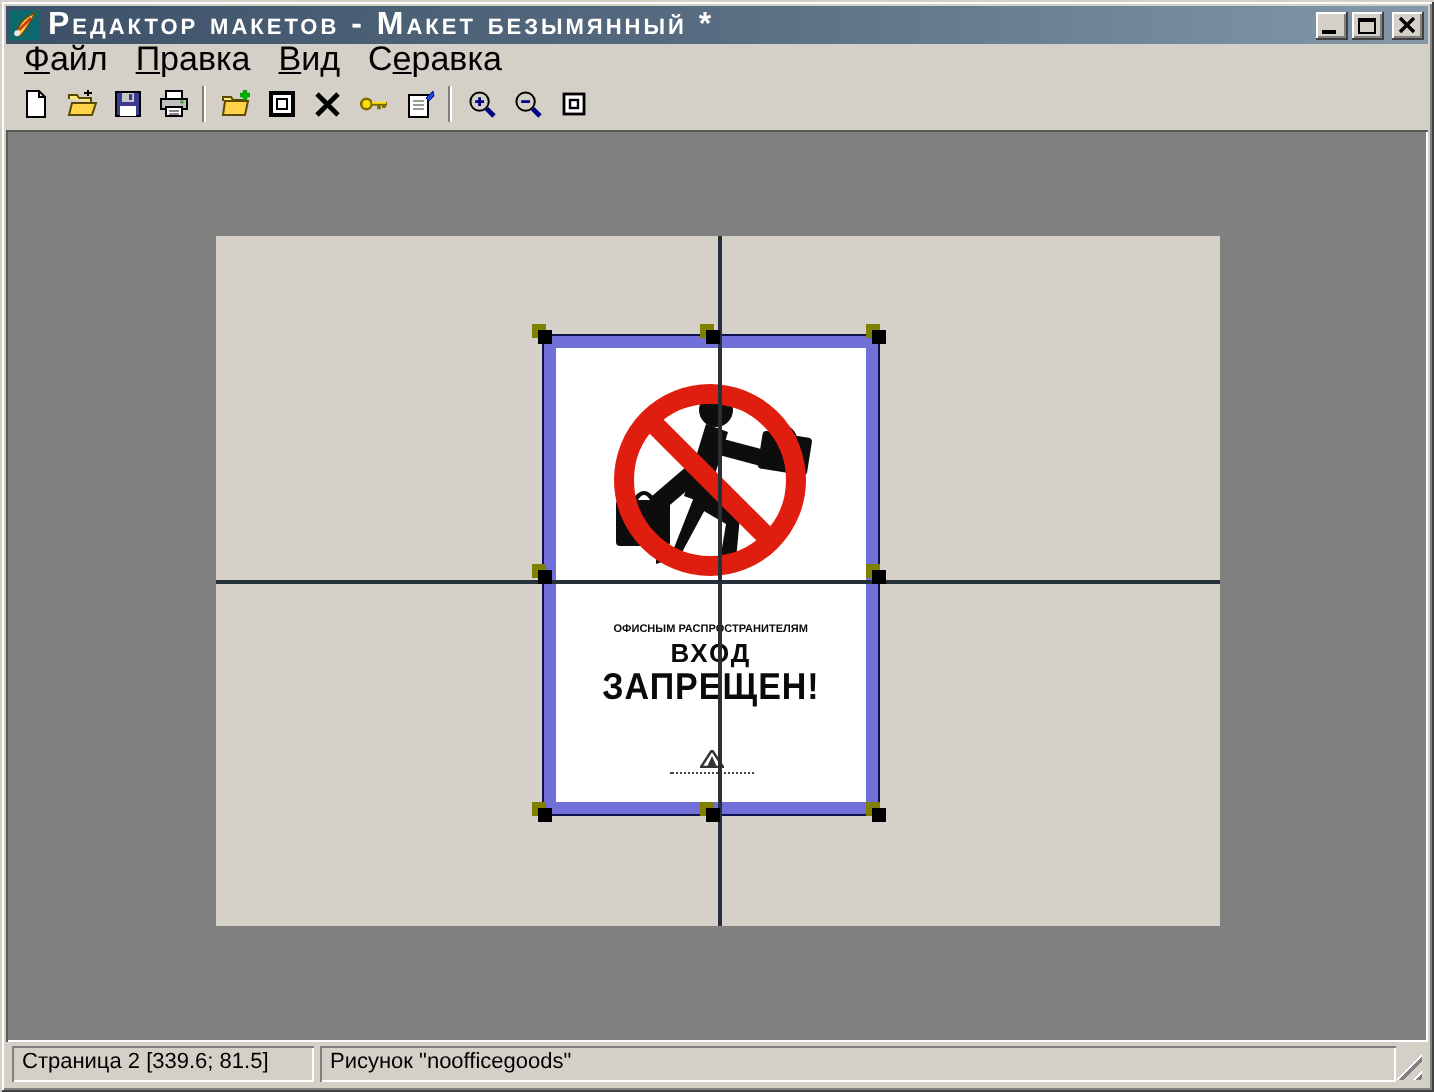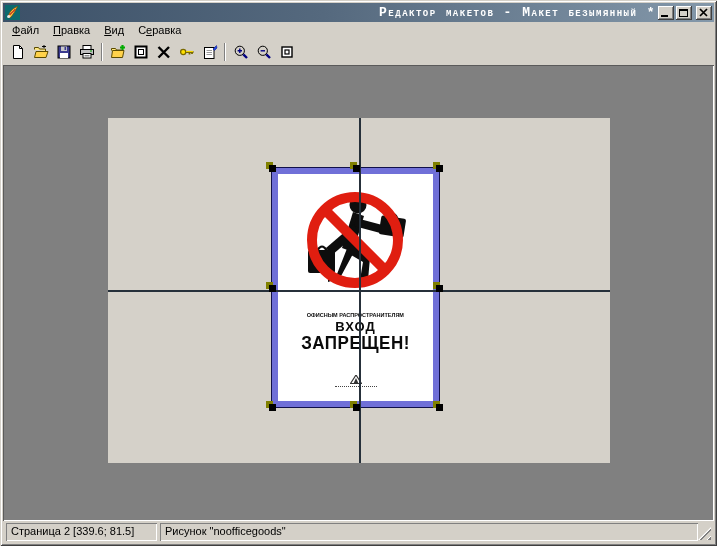--- a/index.html
+++ b/index.html
@@ -17,39 +17,39 @@
 
   
   .titlebar {
     height:19px; flex:0 0 19px;
     background:linear-gradient(90deg,#3c5168 0%,#55697e 45%,#8498aa 100%);
     display:flex; align-items:center; padding:0 2px; overflow:hidden;
   }
   .app-icon { width:15px; height:15px; margin-right:4px; flex:0 0 15px; }
   .title-text {
     flex:1; color:#ffffff;
-    font-family:Liberation Mono, monospace; font-weight:bold; font-size:13px;
+    font-family:Liberation Sans, sans-serif; font-weight:bold; font-size:16px;
     font-variant:small-caps; letter-spacing:1.5px;
-    white-space:nowrap; overflow:hidden; line-height:19px;text-align:right;
+    white-space:nowrap; overflow:hidden; line-height:19px;
   }
   .winbtn {
     width:16px; height:14px; margin-left:2px; position:relative;
     background:#d4d0c8;
     box-shadow: inset -1px -1px 0 #404040, inset 1px 1px 0 #ffffff, inset -2px -2px 0 #808080;
     flex:0 0 16px;
   }
   .winbtn.close { margin-left:4px; }
   .glyph-min { position:absolute; left:3px; bottom:3px; width:7px; height:2px; background:#000; }
   .glyph-max { position:absolute; left:3px; top:3px; width:9px; height:8px; border:1px solid #000; border-top-width:2px; }
   .glyph-x  { position:absolute; left:2px; top:1px; }
 
   
   .menubar {
     height:17px; flex:0 0 17px; background:#d4d0c8;
-    display:flex; align-items:center; font-size:11px; padding-left:2px;
+    display:flex; align-items:center; font-size:17px; padding-left:2px;
   }
   .menu-item { padding:2px 7px 3px 7px; color:#000; cursor:default; }
   .hotkey { text-decoration:underline; }
 
   
   .toolbar {
     height:26px; flex:0 0 26px; background:#d4d0c8;
     display:flex; align-items:center; padding-left:3px;
   }
   .tool-btn { width:23px; height:22px; display:flex; align-items:center; justify-content:center; }

